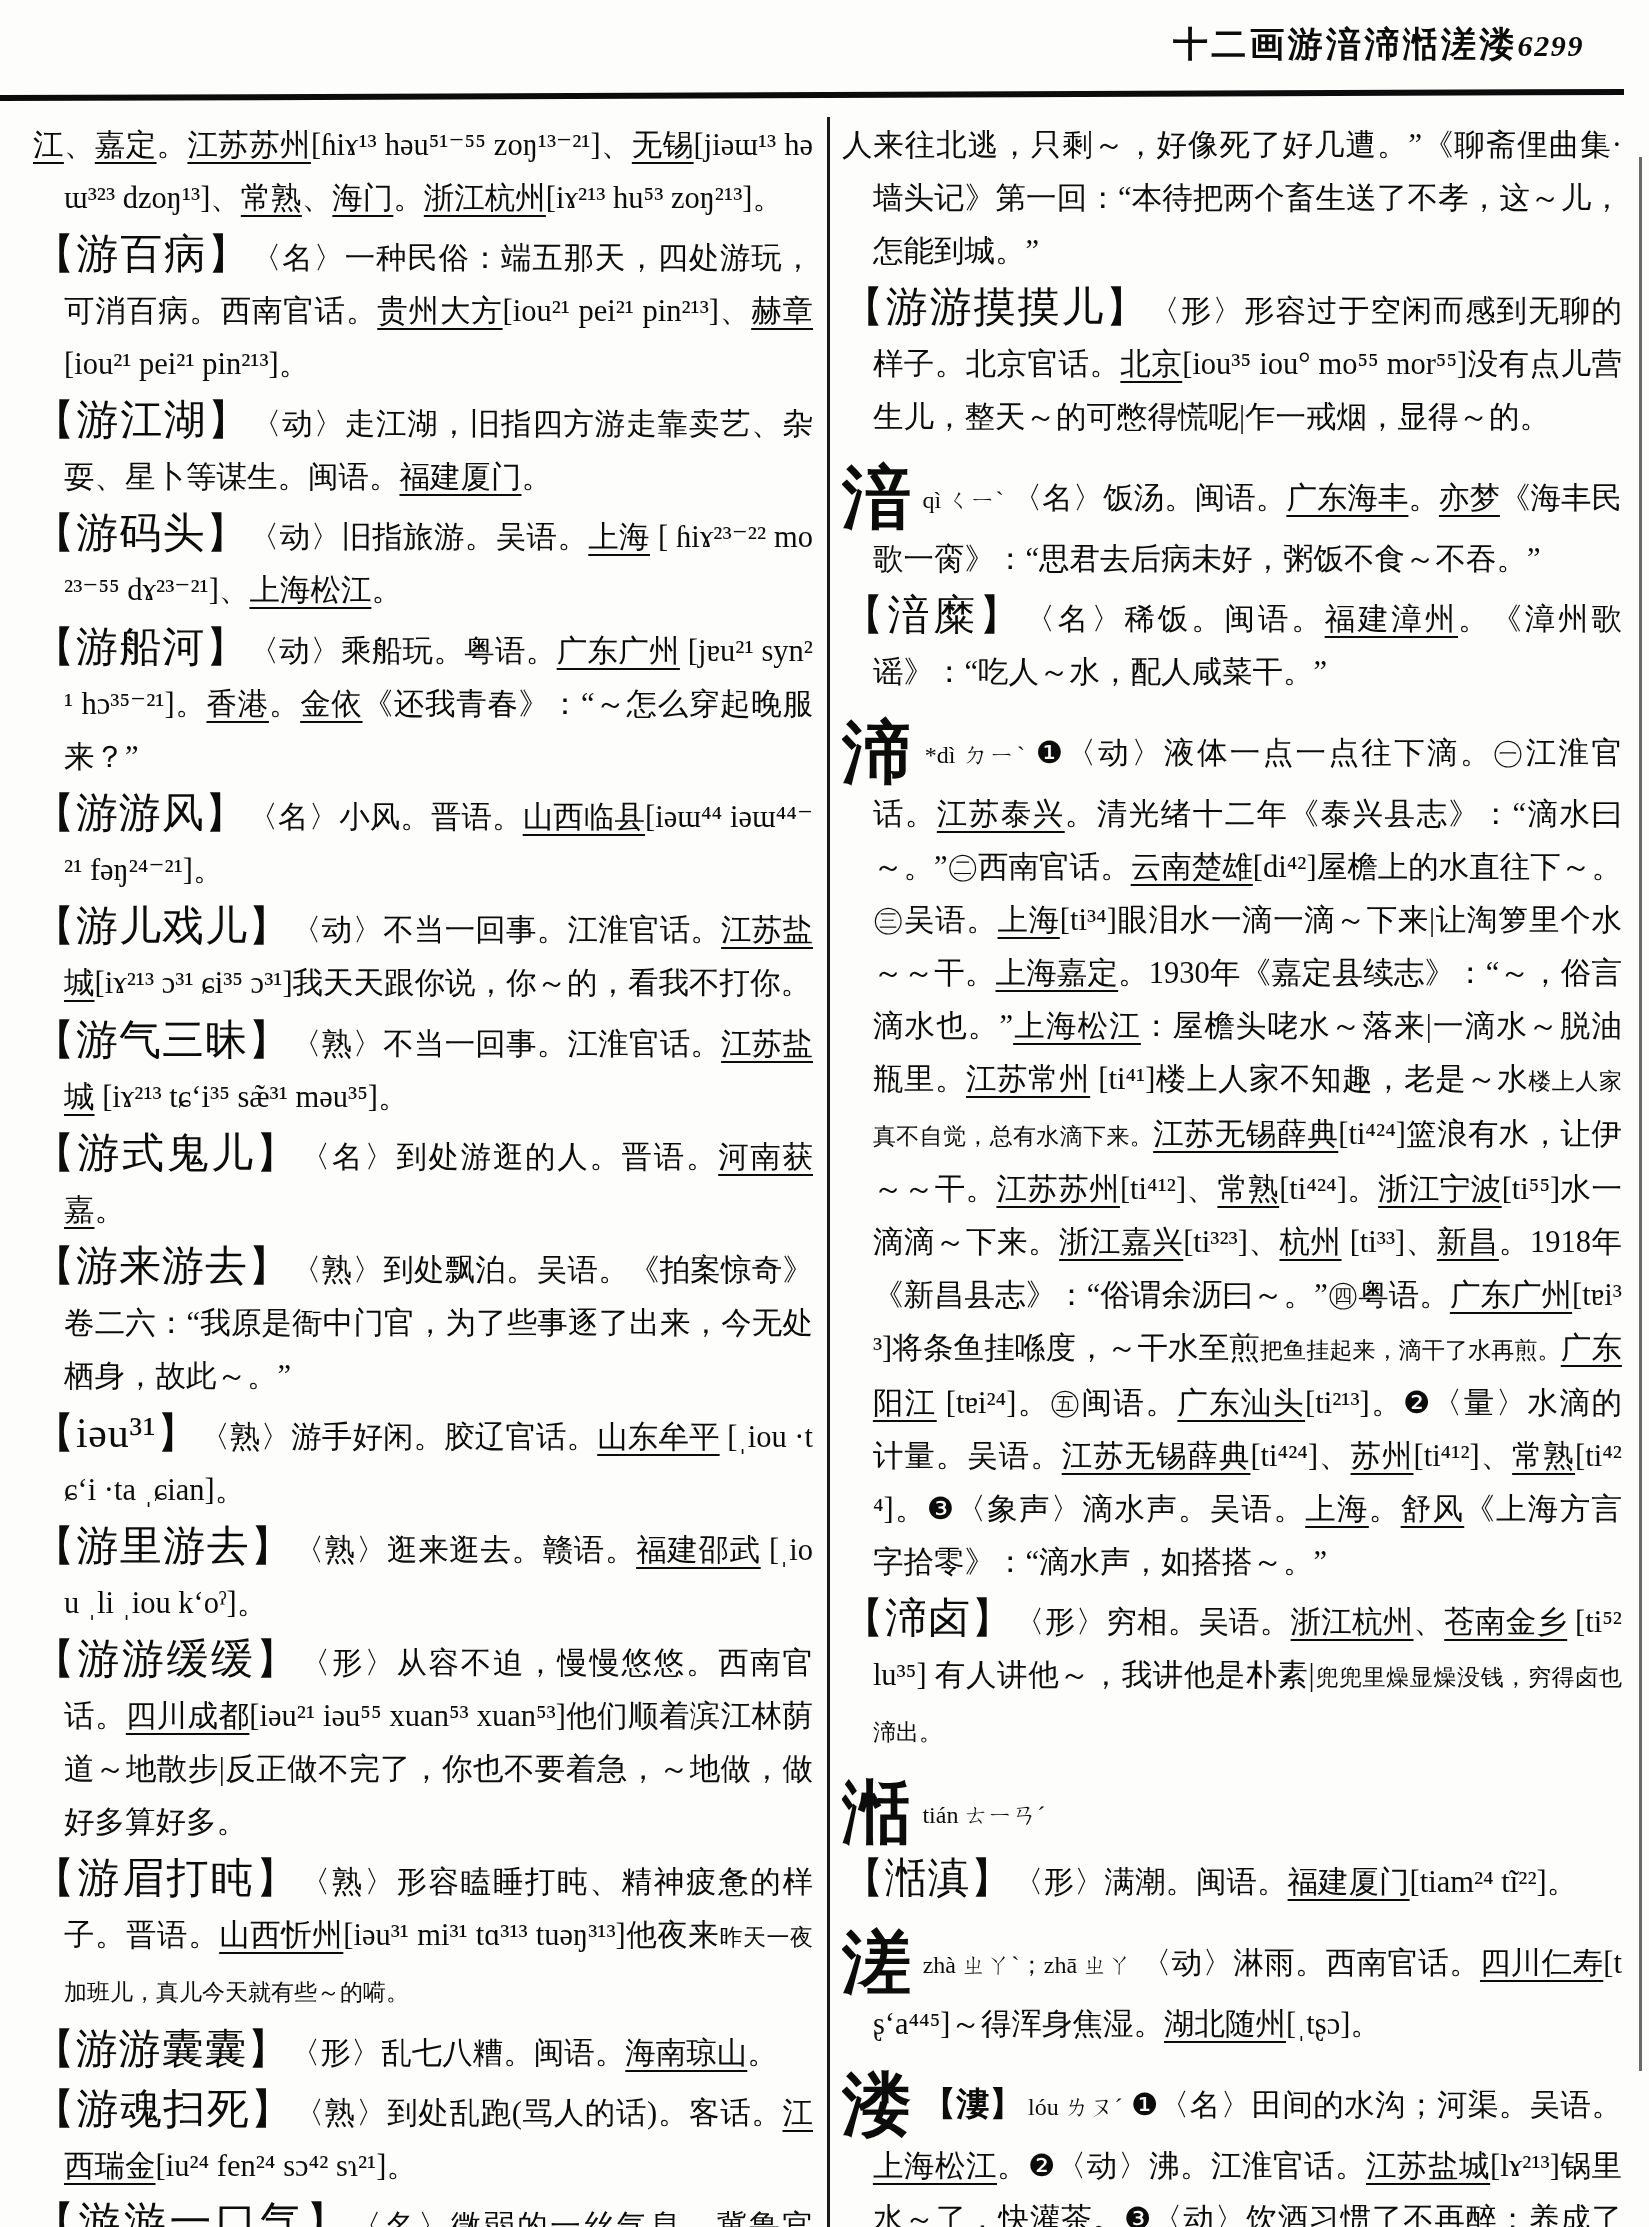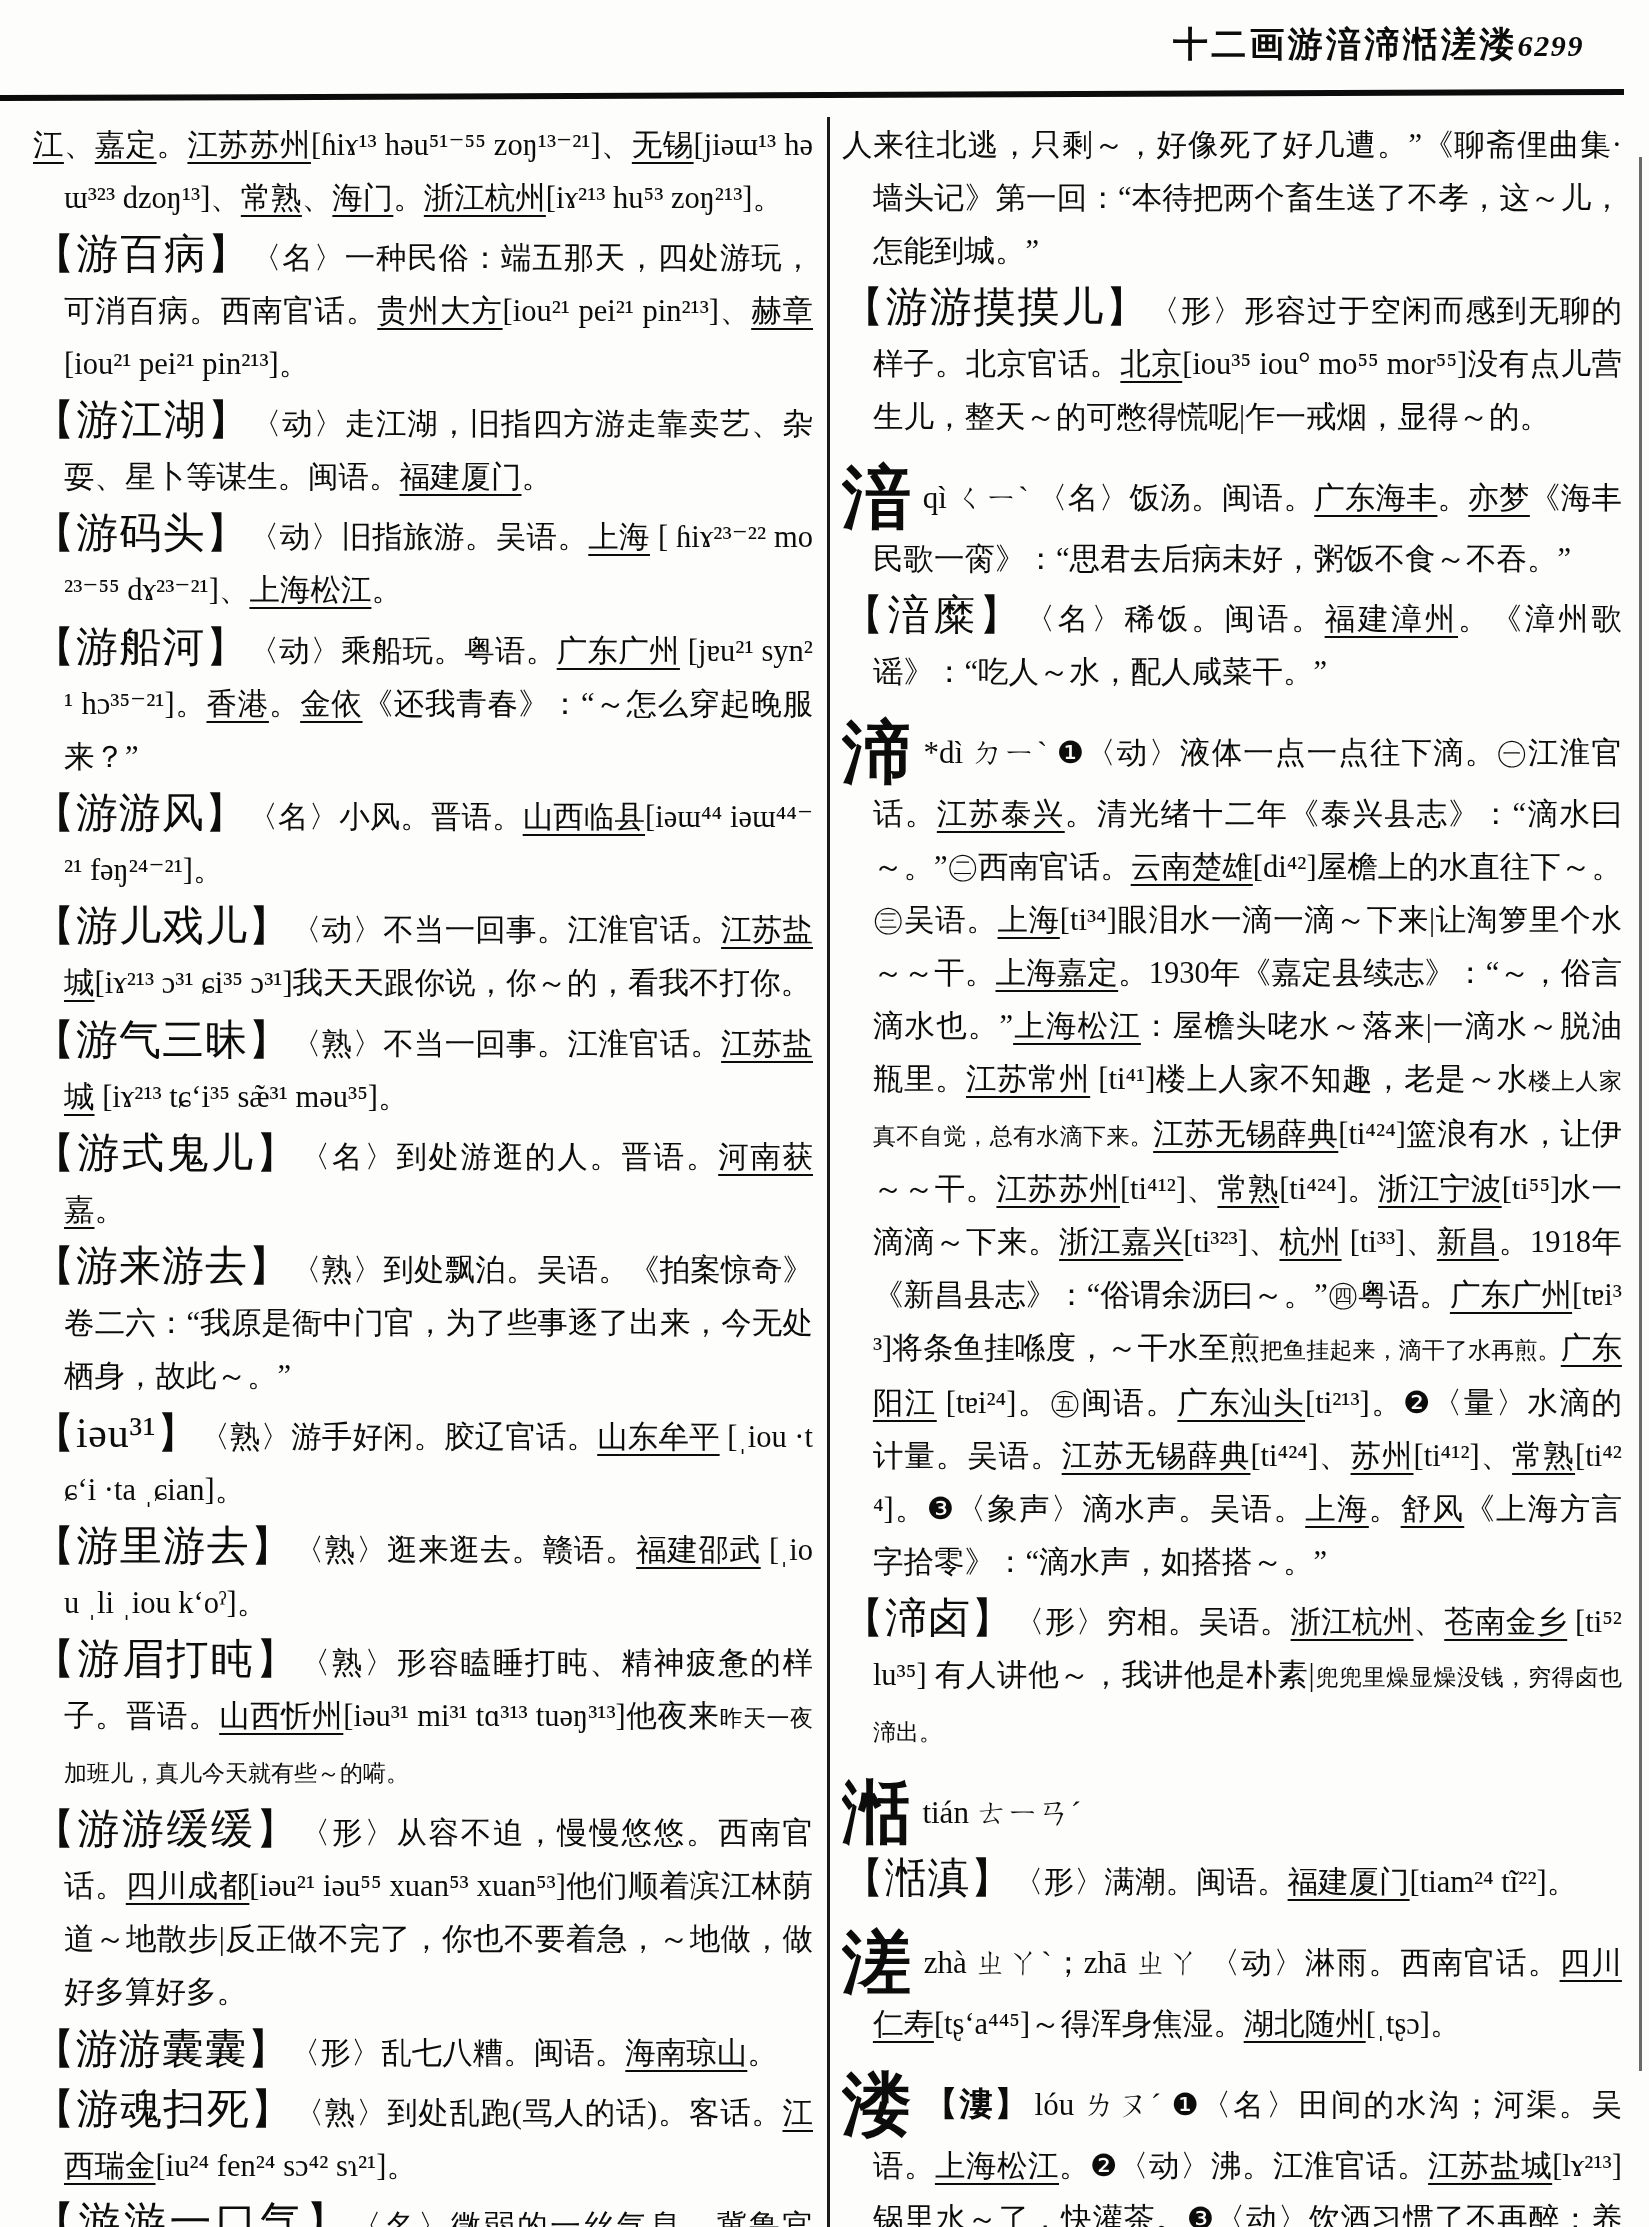--- a/index.html
+++ b/index.html
@@ -41,21 +41,21 @@
     word-break:break-all;
   }
   .block.cont{margin-top:1.6px;}
   .block.char{margin-top:20px;}
   .head{font-weight:normal;font-size:42px;letter-spacing:0.8px;}
   .bigchar{
     font-size:69px;font-weight:bold;line-height:1;
     vertical-align:-13.2px;padding-right:11.5px;letter-spacing:0;
   }
   .variant{font-weight:bold;font-size:33px;padding-right:5px;}
-  .pron{font-size:31px;padding-right:8.2px;white-space:nowrap;}
+  .pron{font-size:24px;padding-right:8.2px;white-space:nowrap;}
   .seg-u{text-decoration:underline;text-decoration-thickness:2.1px;text-underline-offset:6.6px;}
   .seg-s{font-size:23px;}
 </style>
 </head>
 <body>
 
 <div class="page">
   <div class="header">
     <span>十二画</span>
     <span>游湆渧湉溠溇</span>
@@ -69,22 +69,22 @@
         <div class="block entry"><span class="head">【游江湖】</span>〈动〉走江湖，旧指四方游走靠卖艺、杂耍、星卜等谋生。闽语。<span class="seg-u">福建厦门</span>。</div>
         <div class="block entry"><span class="head">【游码头】</span>〈动〉旧指旅游。吴语。<span class="seg-u">上海</span> [ ɦiɤ²³⁻²² mo²³⁻⁵⁵ dɤ²³⁻²¹]、<span class="seg-u">上海松江</span>。</div>
         <div class="block entry"><span class="head">【游船河】</span>〈动〉乘船玩。粤语。<span class="seg-u">广东广州</span> [jɐu²¹ syn²¹ hɔ³⁵⁻²¹]。<span class="seg-u">香港</span>。<span class="seg-u">金依</span>《还我青春》：“～怎么穿起晚服来？”</div>
         <div class="block entry"><span class="head">【游游风】</span>〈名〉小风。晋语。<span class="seg-u">山西临县</span>[iəɯ⁴⁴ iəɯ⁴⁴⁻²¹ fəŋ²⁴⁻²¹]。</div>
         <div class="block entry"><span class="head">【游儿戏儿】</span>〈动〉不当一回事。江淮官话。<span class="seg-u">江苏盐城</span>[iɤ²¹³ ɔ³¹ ɕi³⁵ ɔ³¹]我天天跟你说，你～的，看我不打你。</div>
         <div class="block entry"><span class="head">【游气三昧】</span>〈熟〉不当一回事。江淮官话。<span class="seg-u">江苏盐城</span> [iɤ²¹³ tɕ‘i³⁵ sæ̃³¹ məu³⁵]。</div>
         <div class="block entry"><span class="head">【游式鬼儿】</span>〈名〉到处游逛的人。晋语。<span class="seg-u">河南获嘉</span>。</div>
         <div class="block entry"><span class="head">【游来游去】</span>〈熟〉到处飘泊。吴语。《拍案惊奇》卷二六：“我原是衙中门官，为了些事逐了出来，今无处栖身，故此～。”</div>
         <div class="block entry"><span class="head">【iəu³¹】</span>〈熟〉游手好闲。胶辽官话。<span class="seg-u">山东牟平</span> [ˌiou ·tɕ‘i ·ta ˌɕian]。</div>
         <div class="block entry"><span class="head">【游里游去】</span>〈熟〉逛来逛去。赣语。<span class="seg-u">福建邵武</span> [ˌiou ˌli ˌiou k‘oˀ]。</div>
+        <div class="block entry"><span class="head">【游游缓缓】</span>〈形〉从容不迫，慢慢悠悠。西南官话。<span class="seg-u">四川成都</span>[iəu²¹ iəu⁵⁵ xuan⁵³ xuan⁵³]他们顺着滨江林荫道～地散步|反正做不完了，你也不要着急，～地做，做好多算好多。</div>
         <div class="block entry"><span class="head">【游眉打盹】</span>〈熟〉形容瞌睡打盹、精神疲惫的样子。晋语。<span class="seg-u">山西忻州</span>[iəu³¹ mi³¹ tɑ³¹³ tuəŋ³¹³]他夜来<span class="seg-s">昨天一夜加班儿，真儿今天就有些～的嗬。</span></div>
-        <div class="block entry"><span class="head">【游游缓缓】</span>〈形〉从容不迫，慢慢悠悠。西南官话。<span class="seg-u">四川成都</span>[iəu²¹ iəu⁵⁵ xuan⁵³ xuan⁵³]他们顺着滨江林荫道～地散步|反正做不完了，你也不要着急，～地做，做好多算好多。</div>
         <div class="block entry"><span class="head">【游游囊囊】</span>〈形〉乱七八糟。闽语。<span class="seg-u">海南琼山</span>。</div>
         <div class="block entry"><span class="head">【游魂扫死】</span>〈熟〉到处乱跑(骂人的话)。客话。<span class="seg-u">江西瑞金</span>[iu²⁴ fen²⁴ sɔ⁴² sɿ²¹]。</div>
         <div class="block entry"><span class="head">【游游一口气】</span>〈名〉微弱的一丝气息。冀鲁官话。<span class="seg-u">山东淄博</span>。《聊斋俚曲集·快曲》第四联：“十数个</div>
       </div>
     <div class="col-divider"></div>
     <div class="col" id="col-right">
         <div class="block cont">人来往北逃，只剩～，好像死了好几遭。”《聊斋俚曲集·墙头记》第一回：“本待把两个畜生送了不孝，这～儿，怎能到城。”</div>
         <div class="block entry"><span class="head">【游游摸摸儿】</span>〈形〉形容过于空闲而感到无聊的样子。北京官话。<span class="seg-u">北京</span>[iou³⁵ iou° mo⁵⁵ mor⁵⁵]没有点儿营生儿，整天～的可憋得慌呢|乍一戒烟，显得～的。</div>
         <div class="block char"><span class="bigchar">湆</span><span class="pron">qì ㄑㄧˋ</span>〈名〉饭汤。闽语。<span class="seg-u">广东海丰</span>。<span class="seg-u">亦梦</span>《海丰民歌一脔》：“思君去后病未好，粥饭不食～不吞。”</div>
         <div class="block entry"><span class="head">【湆糜】</span>〈名〉稀饭。闽语。<span class="seg-u">福建漳州</span>。《漳州歌谣》：“吃人～水，配人咸菜干。”</div>

